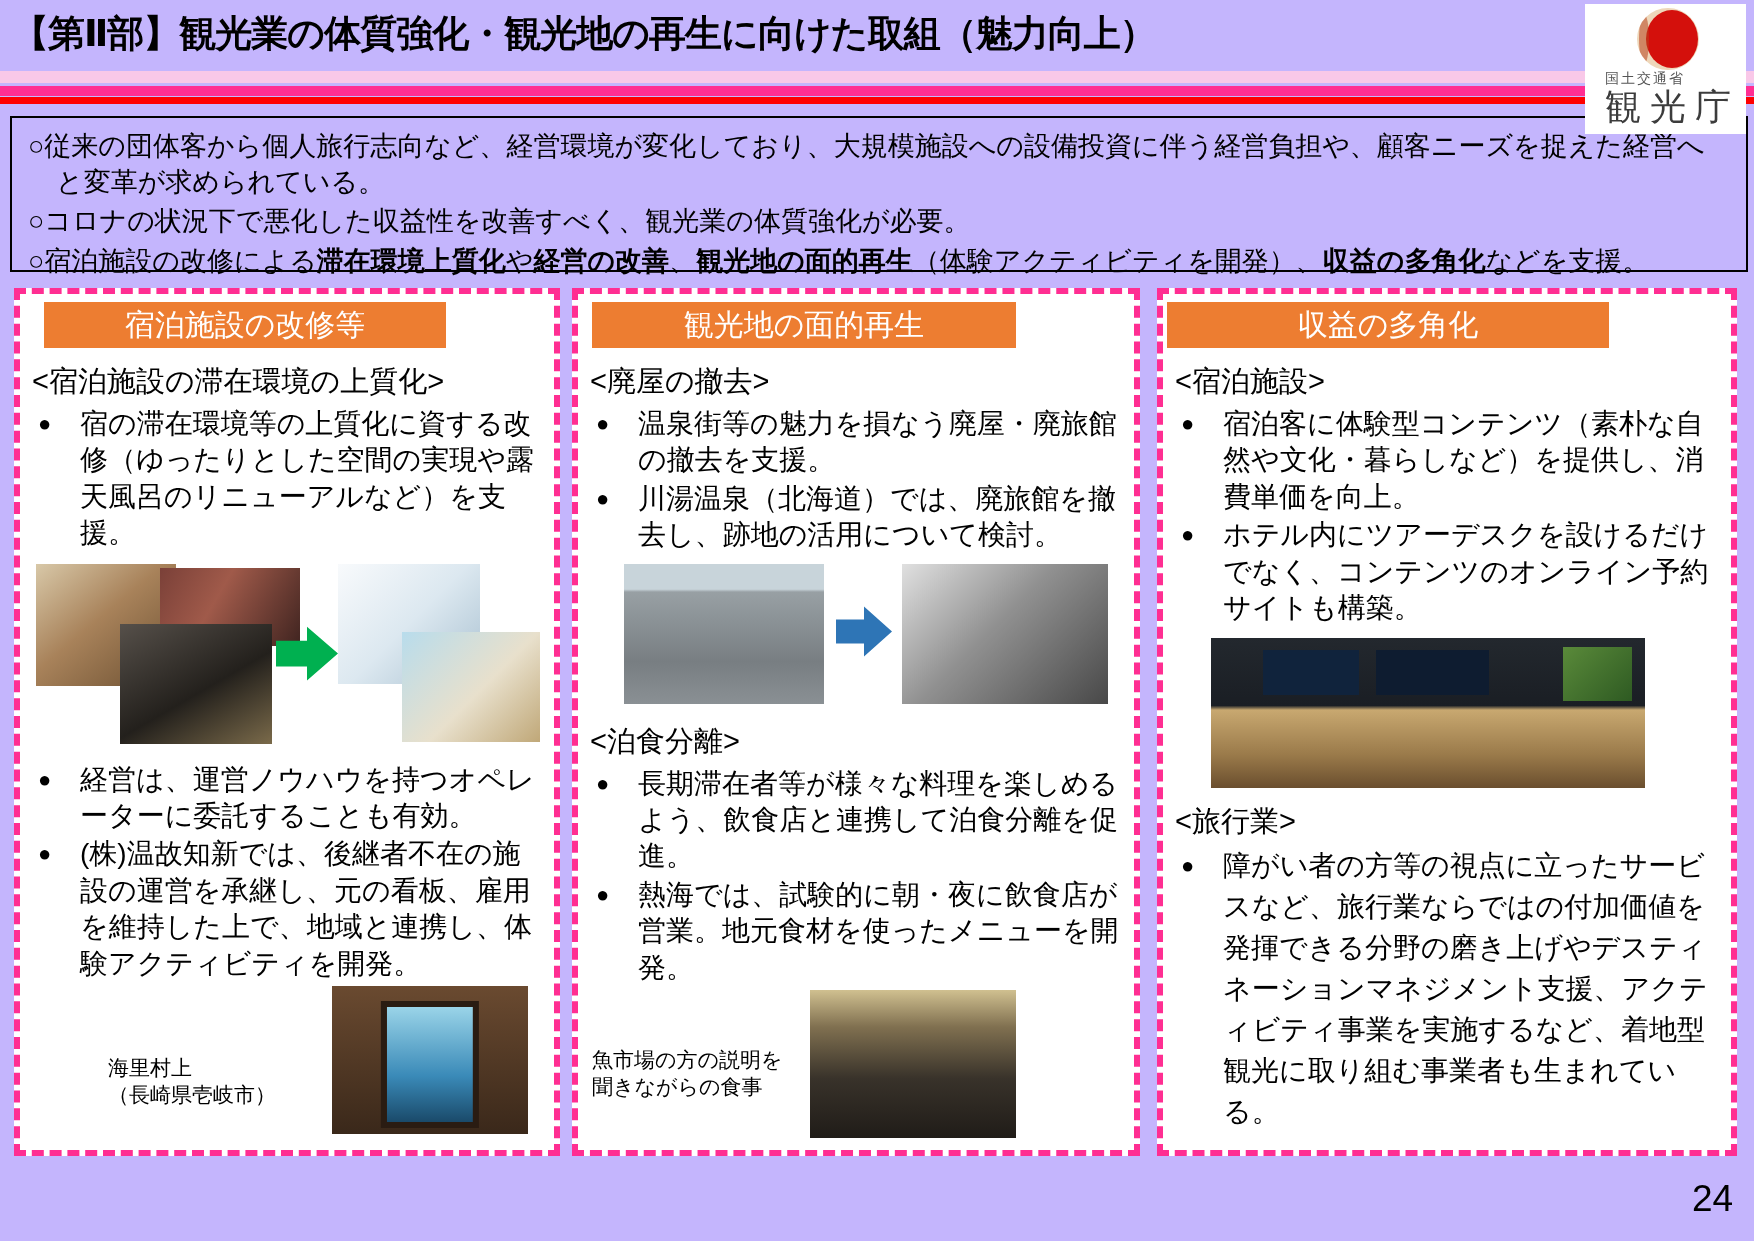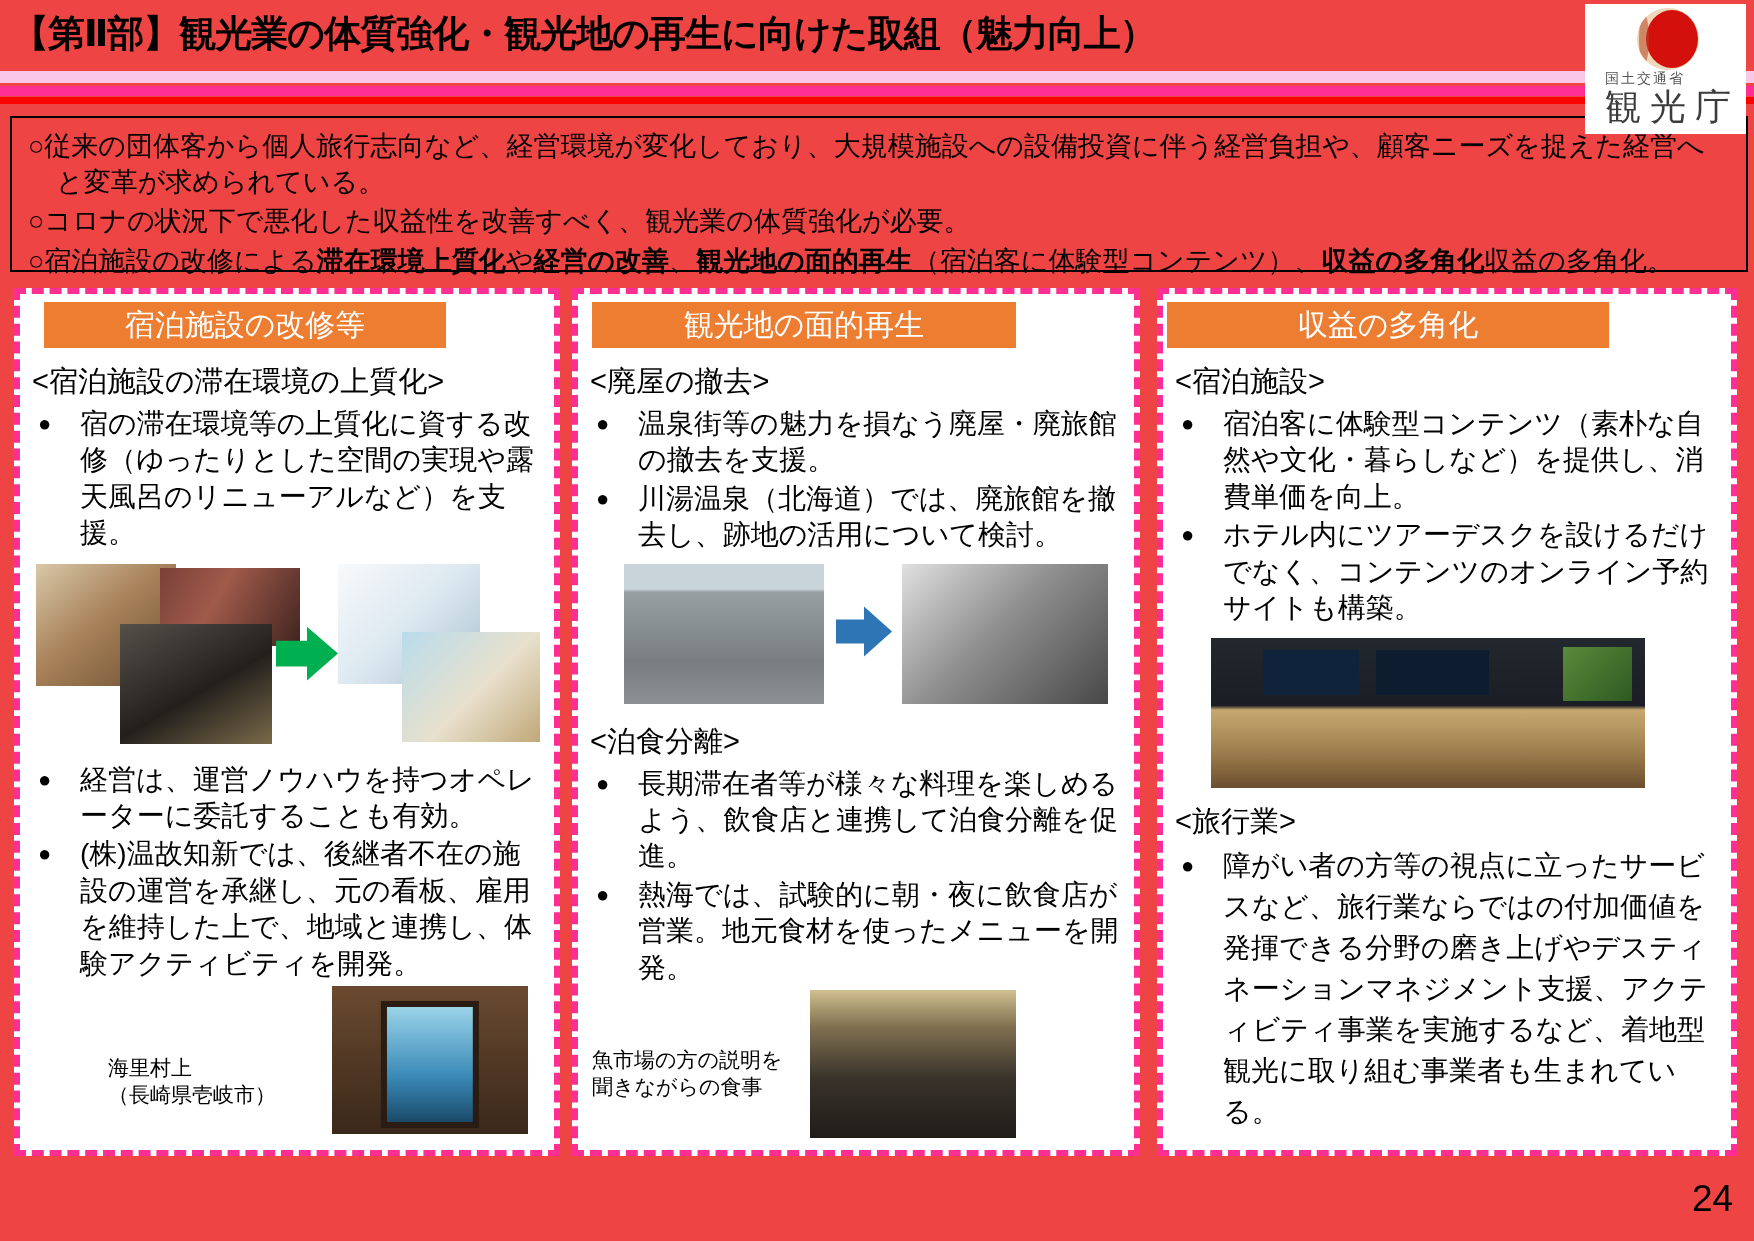--- a/index.html
+++ b/index.html
@@ -1,16 +1,16 @@
 <!DOCTYPE html>
 <html><head>
 <meta charset="utf-8">
 <style>
   html,body{margin:0;padding:0;background:#fff;}
-  .slide{position:relative;width:1754px;height:1241px;background:#ef4444;overflow:hidden;
+  .slide{position:relative;width:1754px;height:1241px;background:#c4b5fd;overflow:hidden;
          font-family:"Liberation Sans","DejaVu Sans",sans-serif;color:#000;}
 
   
   .title{position:absolute;left:12px;top:14px;max-width:1420px;
          font-size:37px;font-weight:900;letter-spacing:-1px;line-height:1.1;}
   .logo{position:absolute;right:8px;top:4px;display:flex;align-items:center;
         background:#fff;padding:4px 6px 8px 10px;z-index:5;flex-direction:column;}
   .logo-mark{position:relative;width:62px;height:62px;border-radius:50%;
              background:#eed7ba;overflow:hidden;flex:0 0 auto;}
   .logo-mark::before{content:"";position:absolute;right:1px;top:2px;width:52px;height:58px;
@@ -114,21 +114,21 @@
     </div>
   </div>
 
   <div class="bar bar-lightpink"></div>
   <div class="bar bar-magenta"></div>
   <div class="bar bar-red"></div>
 
   <div class="intro">
     <p><span>○従来の団体客から個人旅行志向など、経営環境が変化しており、大規模施設への設備投資に伴う経営負担や、顧客ニーズを捉えた経営へと変革が求められている。</span></p>
     <p><span>○コロナの状況下で悪化した収益性を改善すべく、観光業の体質強化が必要。</span></p>
-    <p><span>○宿泊施設の改修による</span><span class="b">滞在環境上質化</span><span>や</span><span class="b">経営の改善</span><span>、</span><span class="b">観光地の面的再生</span><span>（宿泊客に体験型コンテンツ）、</span><span class="b">収益の多角化</span><span>収益の多角化。</span></p>
+    <p><span>○宿泊施設の改修による</span><span class="b">滞在環境上質化</span><span>や</span><span class="b">経営の改善</span><span>、</span><span class="b">観光地の面的再生</span><span>（体験アクティビティを開発）、</span><span class="b">収益の多角化</span><span>などを支援。</span></p>
   </div>
 
   <div class="col col1">
     <div class="col-header">宿泊施設の改修等</div>
     <div class="sec-heading">&lt;宿泊施設の滞在環境の上質化&gt;</div>
     <ul class="bul">
       <li>宿の滞在環境等の上質化に資する改修（ゆったりとした空間の実現や露天風呂のリニューアルなど）を支援。</li>
     </ul>
     <div class="strip p1-strip">
       <div class="photo ph-a"></div>

